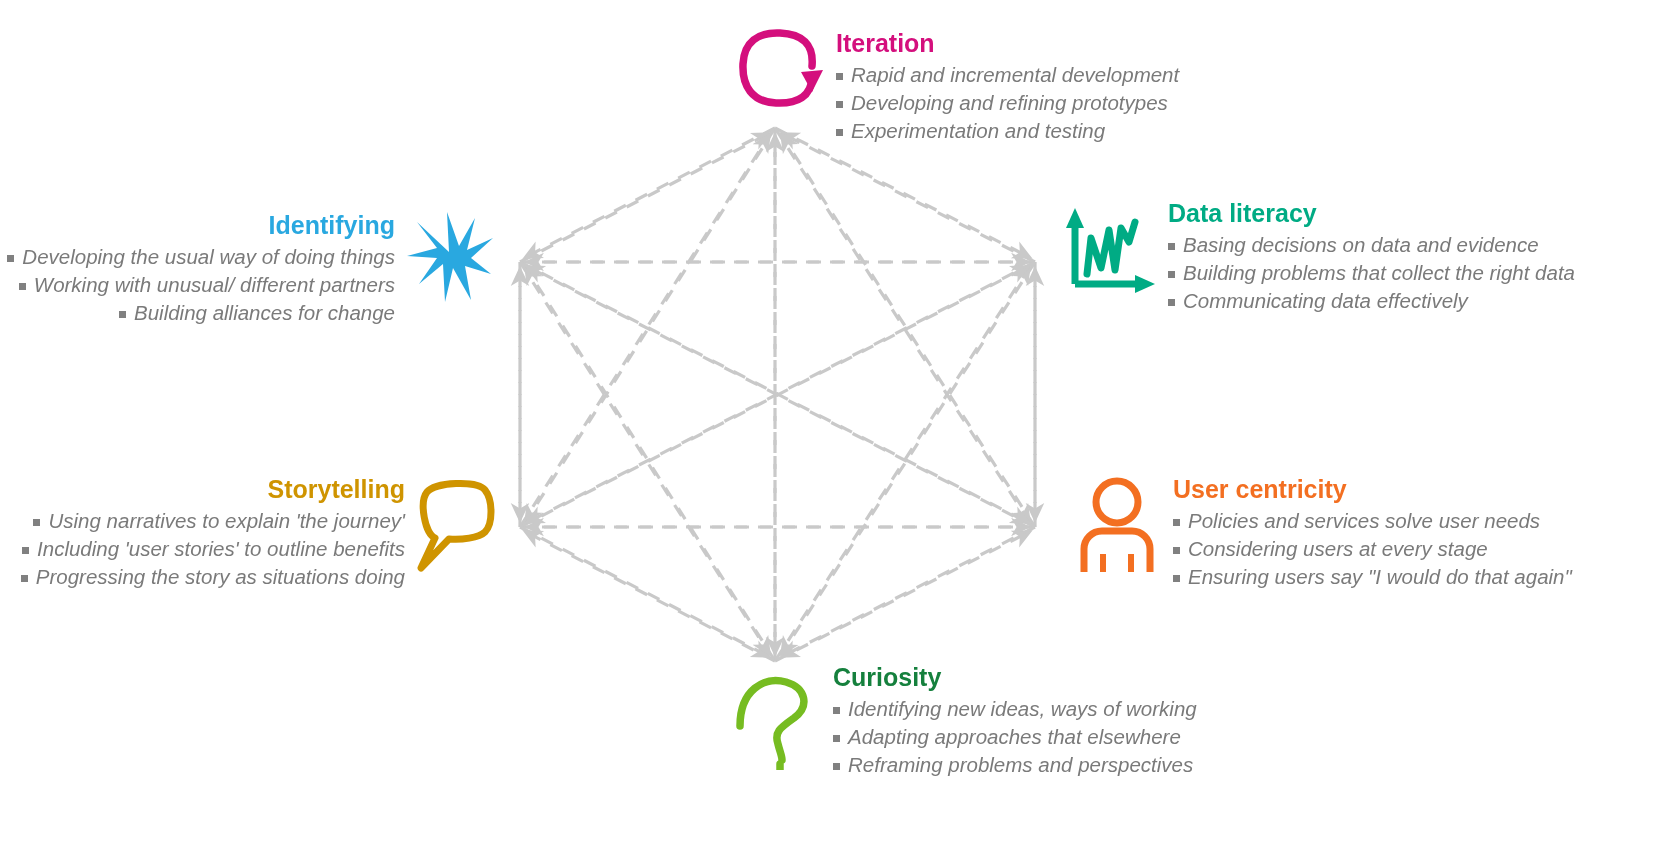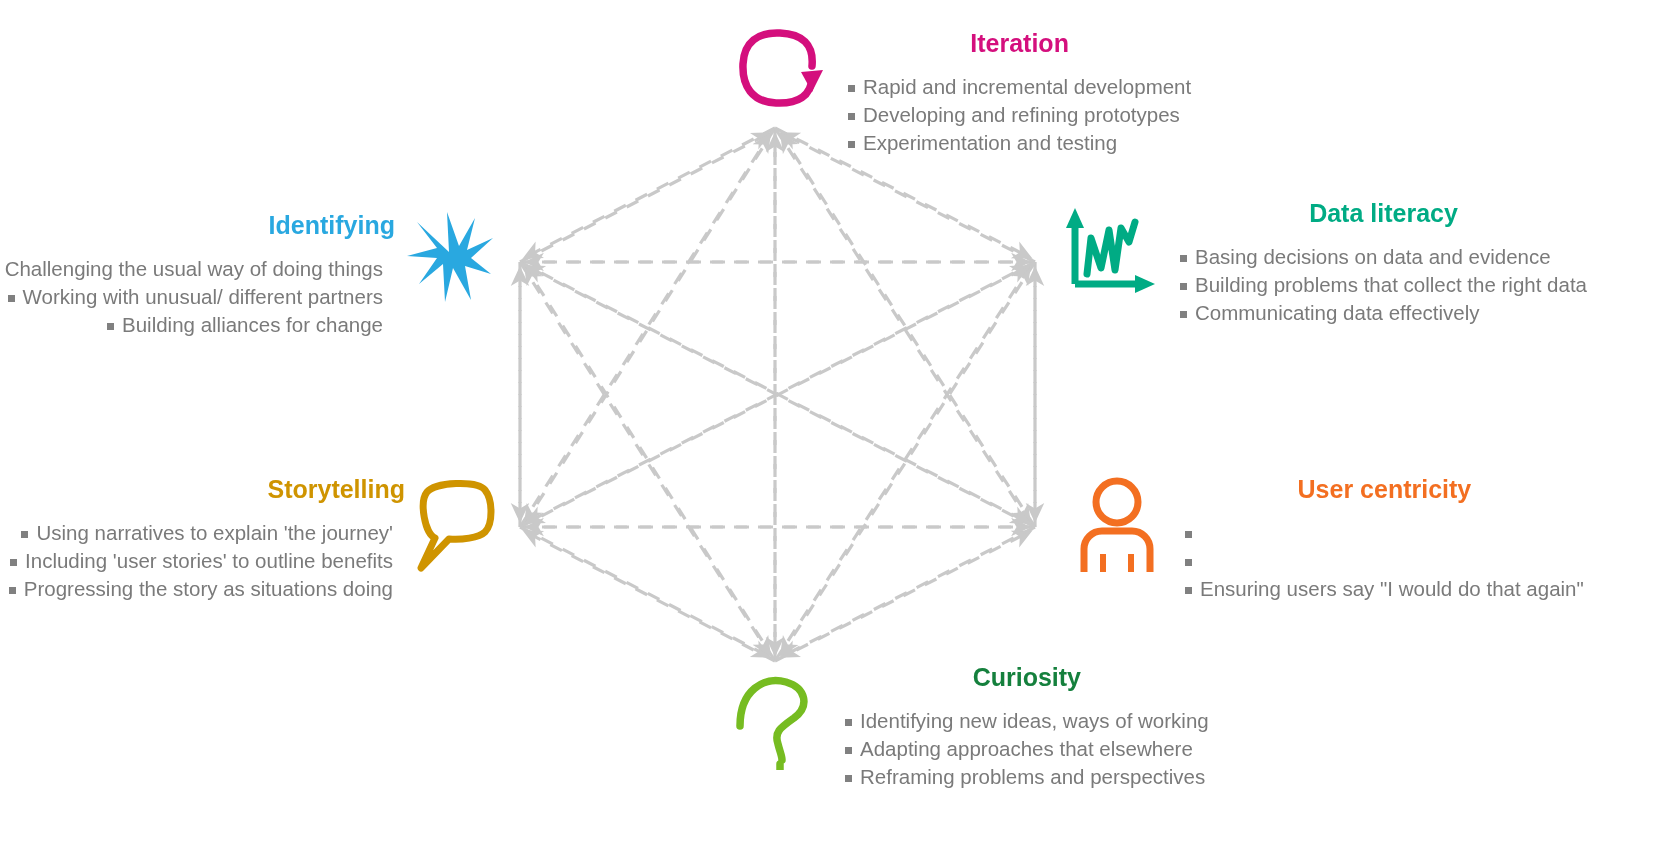--- a/index.html
+++ b/index.html
@@ -39,33 +39,34 @@
     justify-content: flex-end;
   }
   .node.right {
     flex-direction: row;
   }
   .txtblock {
     display: flex;
     flex-direction: column;
   }
   .node.left .txtblock { align-items: flex-end; text-align: right; }
-  .node.right .txtblock { align-items: center; text-align: left; }
+  .node.right .txtblock { align-items: flex-start; text-align: left; }
 
   .node-title {
     font-size: 25px;
     font-weight: bold;
     line-height: 30px;
     margin-bottom: 3px;
     white-space: nowrap;
   }
   .bullets {
     list-style: none;
-    margin: 12px;
+    margin: 0;
     padding: 0;
+    font-style: italic;
   }
   .bullets li {
     font-size: 20.5px;
     line-height: 28px;
     color: #7a7a7a;
     white-space: nowrap;
     display: block;
   }
   .bullets li .bsq {
     display: inline-block;
@@ -190,22 +191,22 @@
       <svg width="95" height="100" viewBox="0 0 95 100" fill="none">
         <circle cx="47" cy="30" r="21" stroke="#F36F21" stroke-width="7" fill="none"></circle>
         <path d="M14 100 L14 77 C14 67 22 59 32 59 L62 59 C72 59 80 67 80 77 L80 100" stroke="#F36F21" stroke-width="7" fill="none" stroke-linecap="round"></path>
         <path d="M33 82 L33 100" stroke="#F36F21" stroke-width="6"></path>
         <path d="M61 82 L61 100" stroke="#F36F21" stroke-width="6"></path>
       </svg>
     </span>
     <div class="txtblock">
       <div class="node-title" style="color:#F36F21">User centricity</div>
       <ul class="bullets">
-        <li><span class="bsq"></span></li>
-        <li><span class="bsq"></span></li>
+        <li><span class="bsq"></span><span>Policies and services solve user needs</span></li>
+        <li><span class="bsq"></span><span>Considering users at every stage</span></li>
         <li><span class="bsq"></span><span>Ensuring users say "I would do that again"</span></li>
       </ul>
     </div>
   </div>
 
   <div class="node right" id="node-curiosity">
     <span class="icon-wrap">
       <svg width="95" height="110" viewBox="0 0 95 110" fill="none">
         <path d="M10 66 C10 30 34 16 56 22 C76 28 80 46 64 58 C50 68 44 72 48 84 C50 92 52 96 52 100" stroke="#76BC21" stroke-width="7.5" stroke-linecap="round" stroke-linejoin="round" fill="none"></path>
         <path d="M50 104 L50 112" stroke="#76BC21" stroke-width="7.5" stroke-linecap="round"></path>
@@ -234,21 +235,21 @@
       <svg width="80" height="105" viewBox="0 0 80 105" fill="none">
         <path d="M12 20 C20 10 62 8 70 18 C78 28 78 52 70 60 C64 66 46 68 34 67 L6 96 L20 66 C10 62 4 30 12 20 Z" stroke="#CF9400" stroke-width="7" stroke-linejoin="round" stroke-linecap="round" fill="none"></path>
       </svg>
     </span>
   </div>
 
   <div class="node left" id="node-insurgency">
     <div class="txtblock">
       <div class="node-title" style="color:#29A8E0">Identifying</div>
       <ul class="bullets">
-        <li><span class="bsq"></span><span>Challenging the usual way of doing things</span></li>
+        <li><span class="bsq"></span><span>Developing the usual way of doing things</span></li>
         <li><span class="bsq"></span><span>Working with unusual/ different partners</span></li>
         <li><span class="bsq"></span><span>Building alliances for change</span></li>
       </ul>
     </div>
     <span class="icon-wrap">
       <svg width="90" height="100" viewBox="0 0 90 100" fill="none">
         <path d="M44 44 L42 4 L54 38 L70 10 L62 42 L88 30 L66 50 L86 66 L60 58 L66 92 L48 60 L40 94 L38 56 L14 76 L32 50 L2 48 L32 40 L12 14 Z" fill="#29A8E0"></path>
       </svg>
     </span>
   </div>

